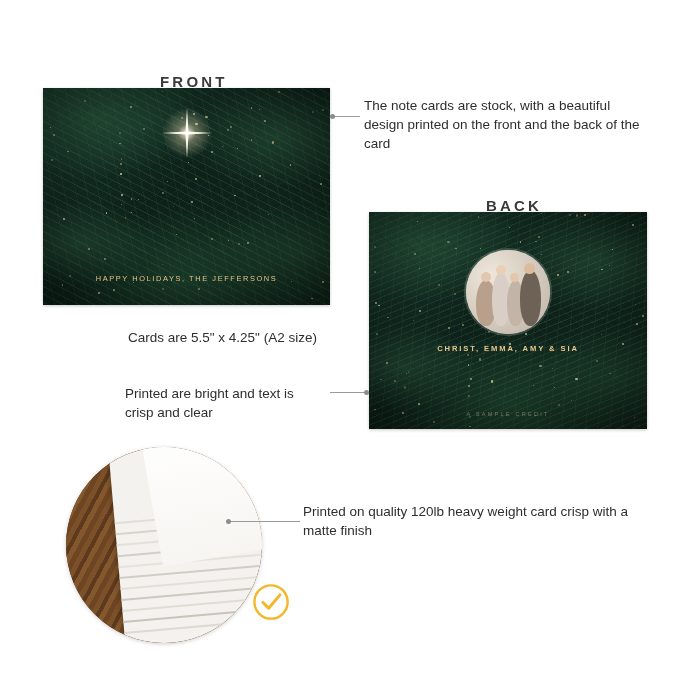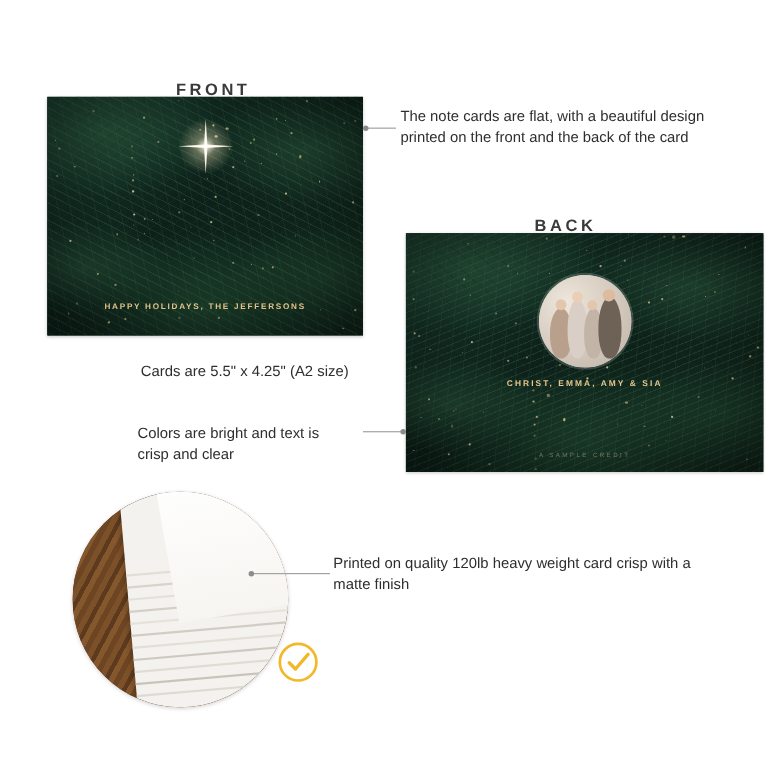--- a/index.html
+++ b/index.html
@@ -123,21 +123,21 @@
     text-shadow: 0 1px 2px rgba(0,0,0,.6);
   }
 
   .front-signoff {
     position: absolute;
     left: 0; right: 0;
     bottom: 22px;
     text-align: center;
     color: #e4c489;
     font-size: 7.4px;
-    font-weight: 700;
+    font-weight: 400;
     letter-spacing: 1.6px;
     text-transform: uppercase;
   }
 
   
   .photo-circle {
     position: absolute;
     width: 84px; height: 84px;
     border-radius: 50%;
     left: 50%;
@@ -334,25 +334,25 @@
       <path d="M30 4 L31.6 28.4 L56 30 L31.6 31.6 L30 56 L28.4 31.6 L4 30 L28.4 28.4 Z" fill="#fff8e6" opacity="0.95"></path>
       <path d="M30 13 L30.8 29.2 L47 30 L30.8 30.8 L30 47 L29.2 30.8 L13 30 L29.2 29.2 Z" fill="#ffffff"></path>
     </svg>
 
     <div class="front-signoff">HAPPY HOLIDAYS, THE JEFFERSONS</div>
   </div>
 
   <div class="line" style="left:332px; top:116px; width:28px;"></div>
   <div class="dot" style="left:330px; top:114px;"></div>
 
-  <div class="abs caption" style="left:364px; top:96px; width:285px;">The note cards are flat, with a beautiful design printed on the front and the back of the card</div>
+  <div class="abs caption" style="left:364px; top:96px; width:285px;">The note cards are stock, with a beautiful design printed on the front and the back of the card</div>
 
   <div class="abs section-label" style="left:486px; top:197px;">BACK</div>
 
-  <div class="card" id="back-card" style="left:369px; top:212px; width:325px; height:217px;">
+  <div class="card" id="back-card" style="left:369px; top:212px; width:278px; height:217px;">
     <div class="foliage"></div>
     <div class="needles alt"></div>
     <div class="sparkles" id="back-sparkles">
         <i style="left: 1.9%; top: 15.68%; width: 1.6px; height: 1.6px; opacity: 0.36;"></i>
         <i style="left: 1.91%; top: 27.32%; width: 2.2px; height: 2.2px; opacity: 0.53;"></i>
         <i style="left: 3.98%; top: 76.81%; width: 1.8px; height: 1.8px; opacity: 0.42;"></i>
         <i style="left: 17.99%; top: 25.9%; width: 1px; height: 1px; opacity: 0.62;"></i>
         <i style="left: 61.21%; top: 32.6%; width: 1.2px; height: 1.2px; opacity: 0.38;"></i>
         <i style="left: 13.9%; top: 73.45%; width: 1.2px; height: 1.2px; opacity: 0.3;"></i>
         <i style="left: 41.48%; top: 32.42%; width: 1.3px; height: 1.3px; opacity: 0.72;"></i>
@@ -444,21 +444,21 @@
       <div class="fig" style="left:44px; top:23px; width:9px; height:9px; background:#e3c7ad; border-radius:50%;"></div>
       <div class="fig" style="left:58px; top:13px; width:11px; height:11px; background:#dcbb9e; border-radius:50%;"></div>
     </div>
 
     <div class="back-names">CHRIST, EMMA, AMY &amp; SIA</div>
     <div class="back-footer">A SAMPLE CREDIT</div>
   </div>
 
   <div class="abs caption" style="left:128px; top:328px; width:260px;">Cards are 5.5" x 4.25" (A2 size)</div>
 
-  <div class="abs caption" style="left:125px; top:384px; width:190px;">Colors are bright and text is crisp and clear</div>
+  <div class="abs caption" style="left:125px; top:384px; width:190px;">Printed are bright and text is crisp and clear</div>
   <div class="line" style="left:330px; top:392px; width:36px;"></div>
   <div class="dot" style="left:364px; top:390px;"></div>
 
   <div class="stack-photo" style="left:66px; top:447px; width:196px; height:196px;">
     <div class="wood"></div>
     <div class="paper-stack">
       <div class="edge" style="top:36%; background:#e2ded7;"></div>
       <div class="edge" style="top:41%; background:#d8d3cb;"></div>
       <div class="edge" style="top:46%; background:#e4e0d9;"></div>
       <div class="edge" style="top:51%; background:#d4cfc6;"></div>

